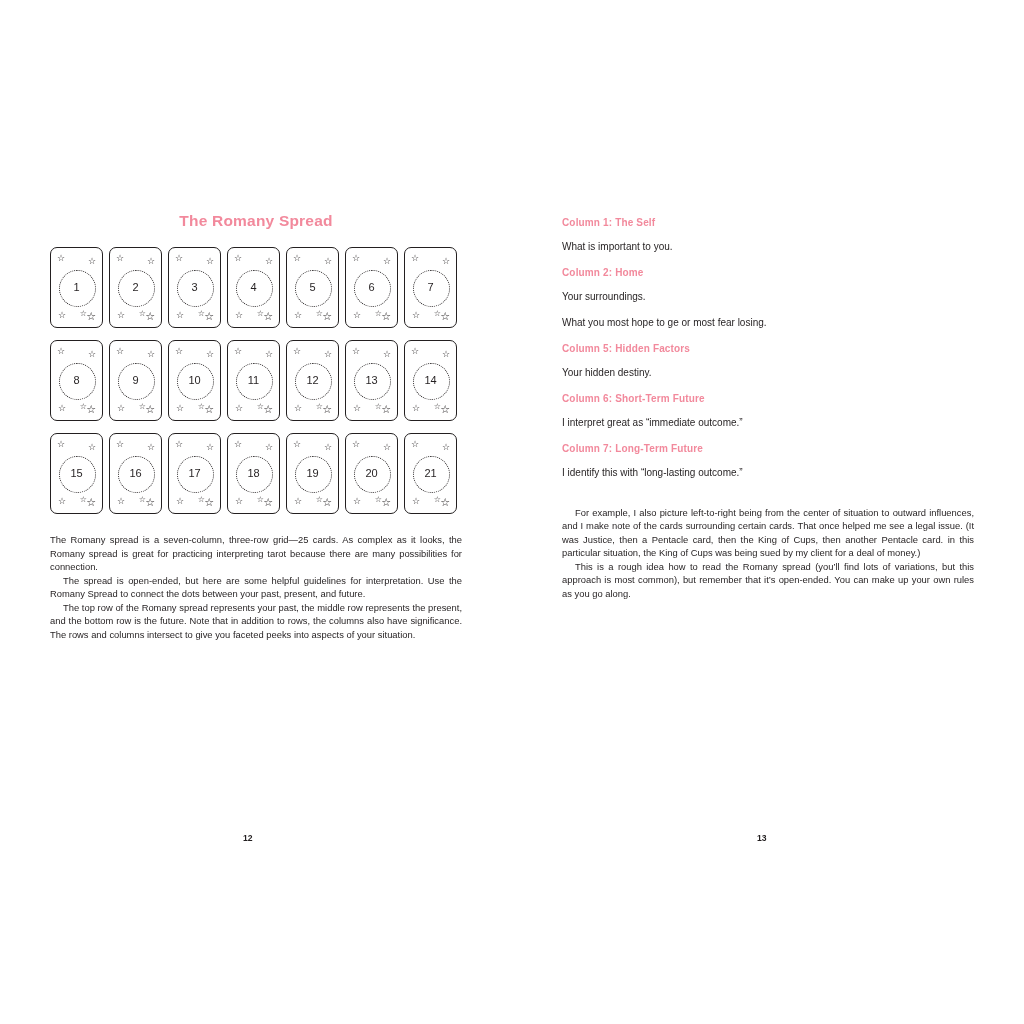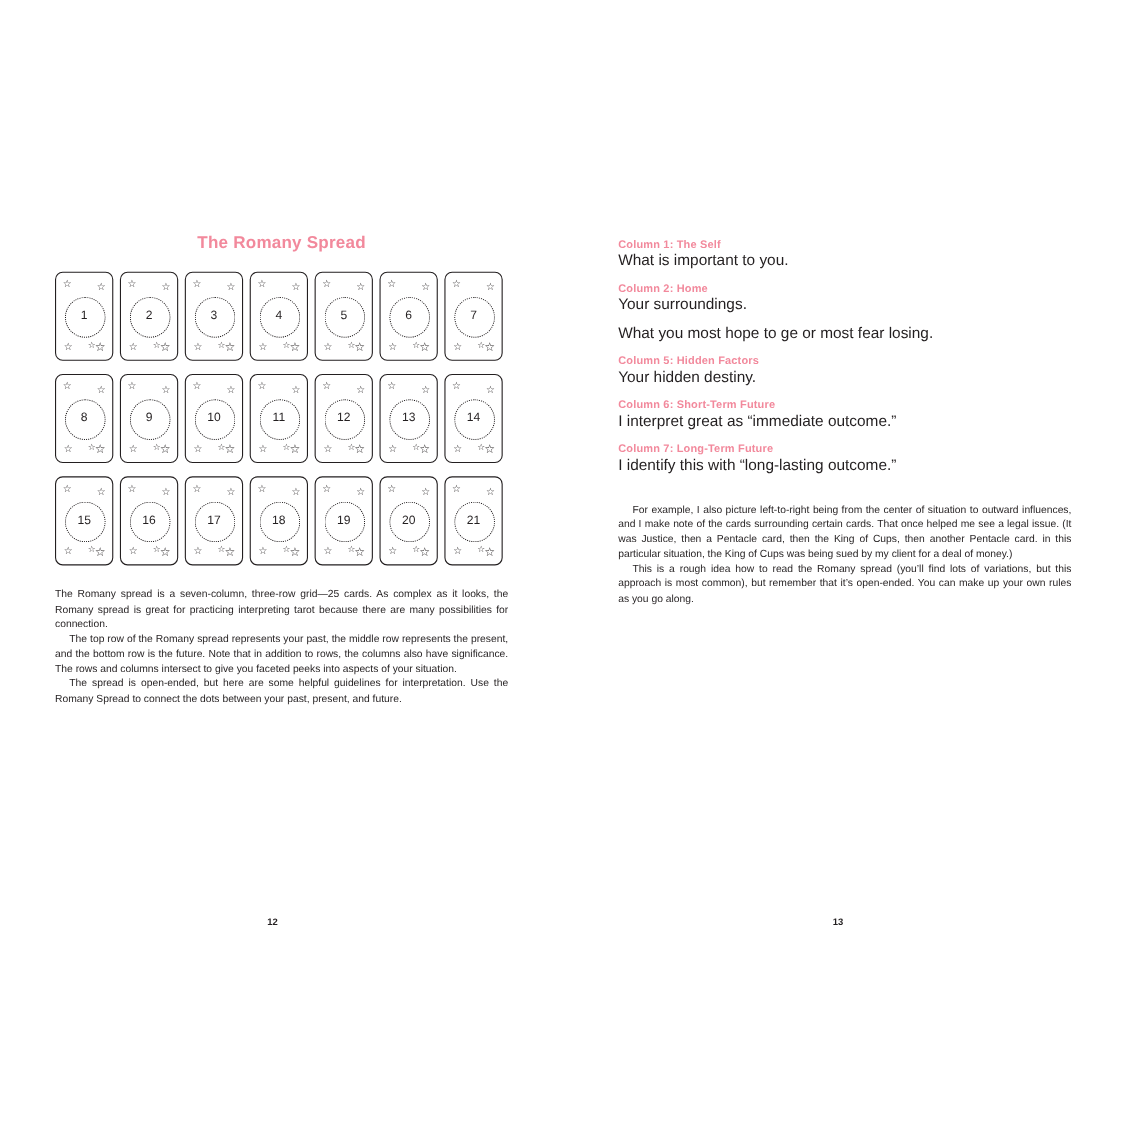--- a/index.html
+++ b/index.html
@@ -119,23 +119,23 @@
   .col-entry { margin-bottom: 12.5px; }
   .col-entry:last-child { margin-bottom: 0; }
   .col-head {
     color: #f2899c;
     font-size: 10px;
     font-weight: bold;
     line-height: 13px;
     letter-spacing: 0.15px;
   }
   .col-desc {
-    font-size: 14px;
+    font-size: 10px;
     line-height: 13.5px;
-    margin-top: 1px;
+    margin-top: 11px;
   }
   .right-body {
     margin-top: 26px;
     font-size: 9.4px;
     line-height: 13.5px;
     text-align: justify;
   }
   .right-body p { margin: 0; text-indent: 13px; }
 
   
@@ -354,22 +354,22 @@
           <span class="star s-bl">☆</span>
           <span class="star s-br">☆</span>
           <span class="star s-br2">☆</span>
         </div>
       </div>
 
     </div>
 
     <div class="body-copy">
       <p>The Romany spread is a seven-column, three-row grid—25 cards. As complex as it looks, the Romany spread is great for practicing interpreting tarot because there are many possibilities for connection.</p>
+      <p class="indent">The spread is open-ended, but here are some helpful guidelines for interpretation. Use the Romany Spread to connect the dots between your past, present, and future.</p>
       <p class="indent">The top row of the Romany spread represents your past, the middle row represents the present, and the bottom row is the future. Note that in addition to rows, the columns also have significance. The rows and columns intersect to give you faceted peeks into aspects of your situation.</p>
-      <p class="indent">The spread is open-ended, but here are some helpful guidelines for interpretation. Use the Romany Spread to connect the dots between your past, present, and future.</p>
     </div>
 
   </div>
 
   <div class="page-right">
 
     <div class="column-list">
       <div class="col-entry">
         <div class="col-head">Column 1: The Self</div>
         <div class="col-desc">What is important to you.</div>

